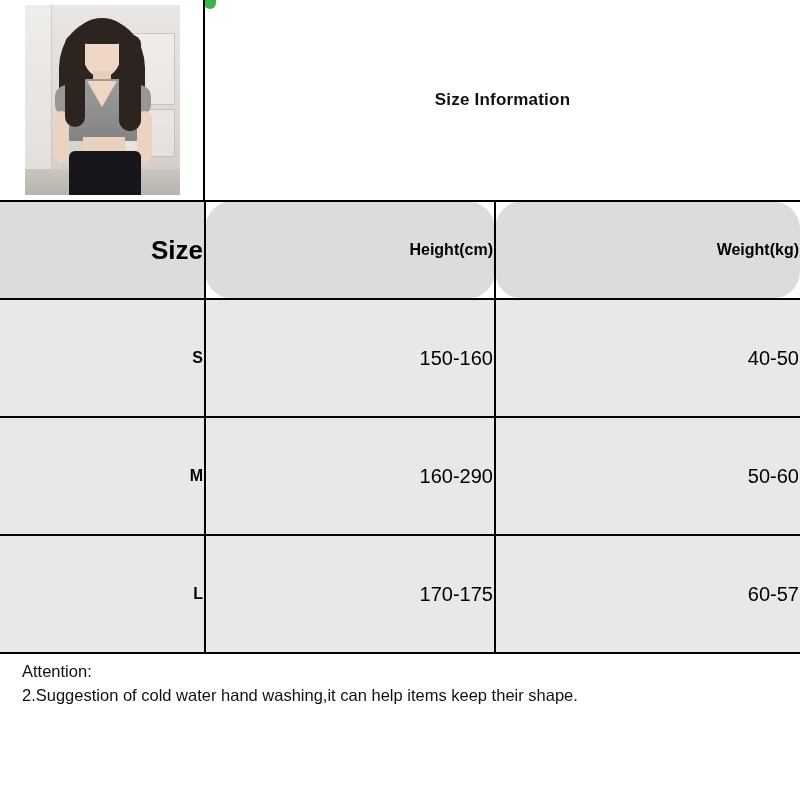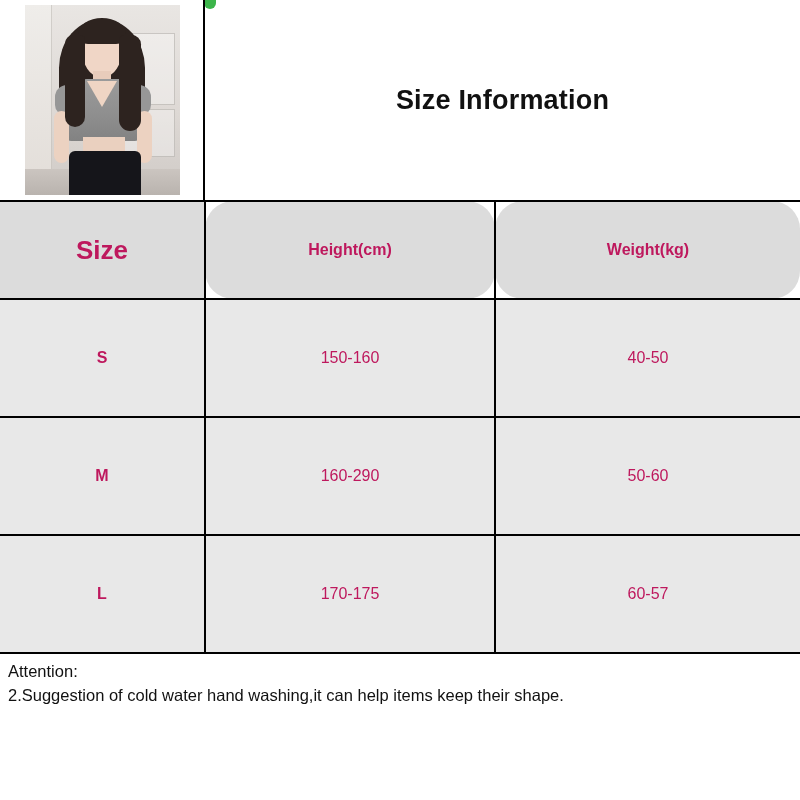--- a/index.html
+++ b/index.html
@@ -135,21 +135,21 @@
   .title-cell {
     flex: 1;
     height: 200px;
     box-sizing: border-box;
     display: flex;
     align-items: center;
     justify-content: center;
     background: #ffffff;
   }
   .title-text {
-    font-size: 27px;
+    font-size: 17px;
     font-weight: bold;
     letter-spacing: 0.2px;
     color: #111111;
   }
 
   
   .green-dot {
     position: absolute;
     left: 204px;
     top: 0px;
@@ -167,51 +167,51 @@
   }
   .size-table col.c1 { width: 205px; }
   .size-table col.c2 { width: 290px; }
   .size-table col.c3 { width: 305px; }
 
   .size-table th,
   .size-table td {
     border: 2px solid #000000;
     border-left: none;
     border-right: none;
-    text-align: center;
+    text-align: right;
     background: #e8e8e8;
-    color: #be185d;
+    color: #000000;
   }
   .size-table th.col-sep,
   .size-table td.col-sep {
     border-right: 2px solid #000000;
   }
   .size-table tr.head th {
     height: 94px;
     background: #dcdcdc;
     font-weight: bold;
   }
   .head .th-size { font-size: 26px; }
   .head .th-other { font-size: 16px; border-radius: 28px; }
 
   .size-table tbody td {
     height: 114px;
-    font-size: 16px;
+    font-size: 20px;
     background: #e8e8e8;
   }
   .size-table tbody td.size-val {
     font-weight: bold;
     font-size: 16px;
   }
 
   
   .attention {
     width: 656px;
     box-sizing: border-box;
-    padding: 6px 8px 0 8px;
+    padding: 6px 8px 0 22px;
     background: #ffffff;
   }
   .attention .line {
     font-size: 16.5px;
     line-height: 1.45;
     color: #111111;
     white-space: nowrap;
   }
   .attention .line.wrap {
     white-space: normal;

